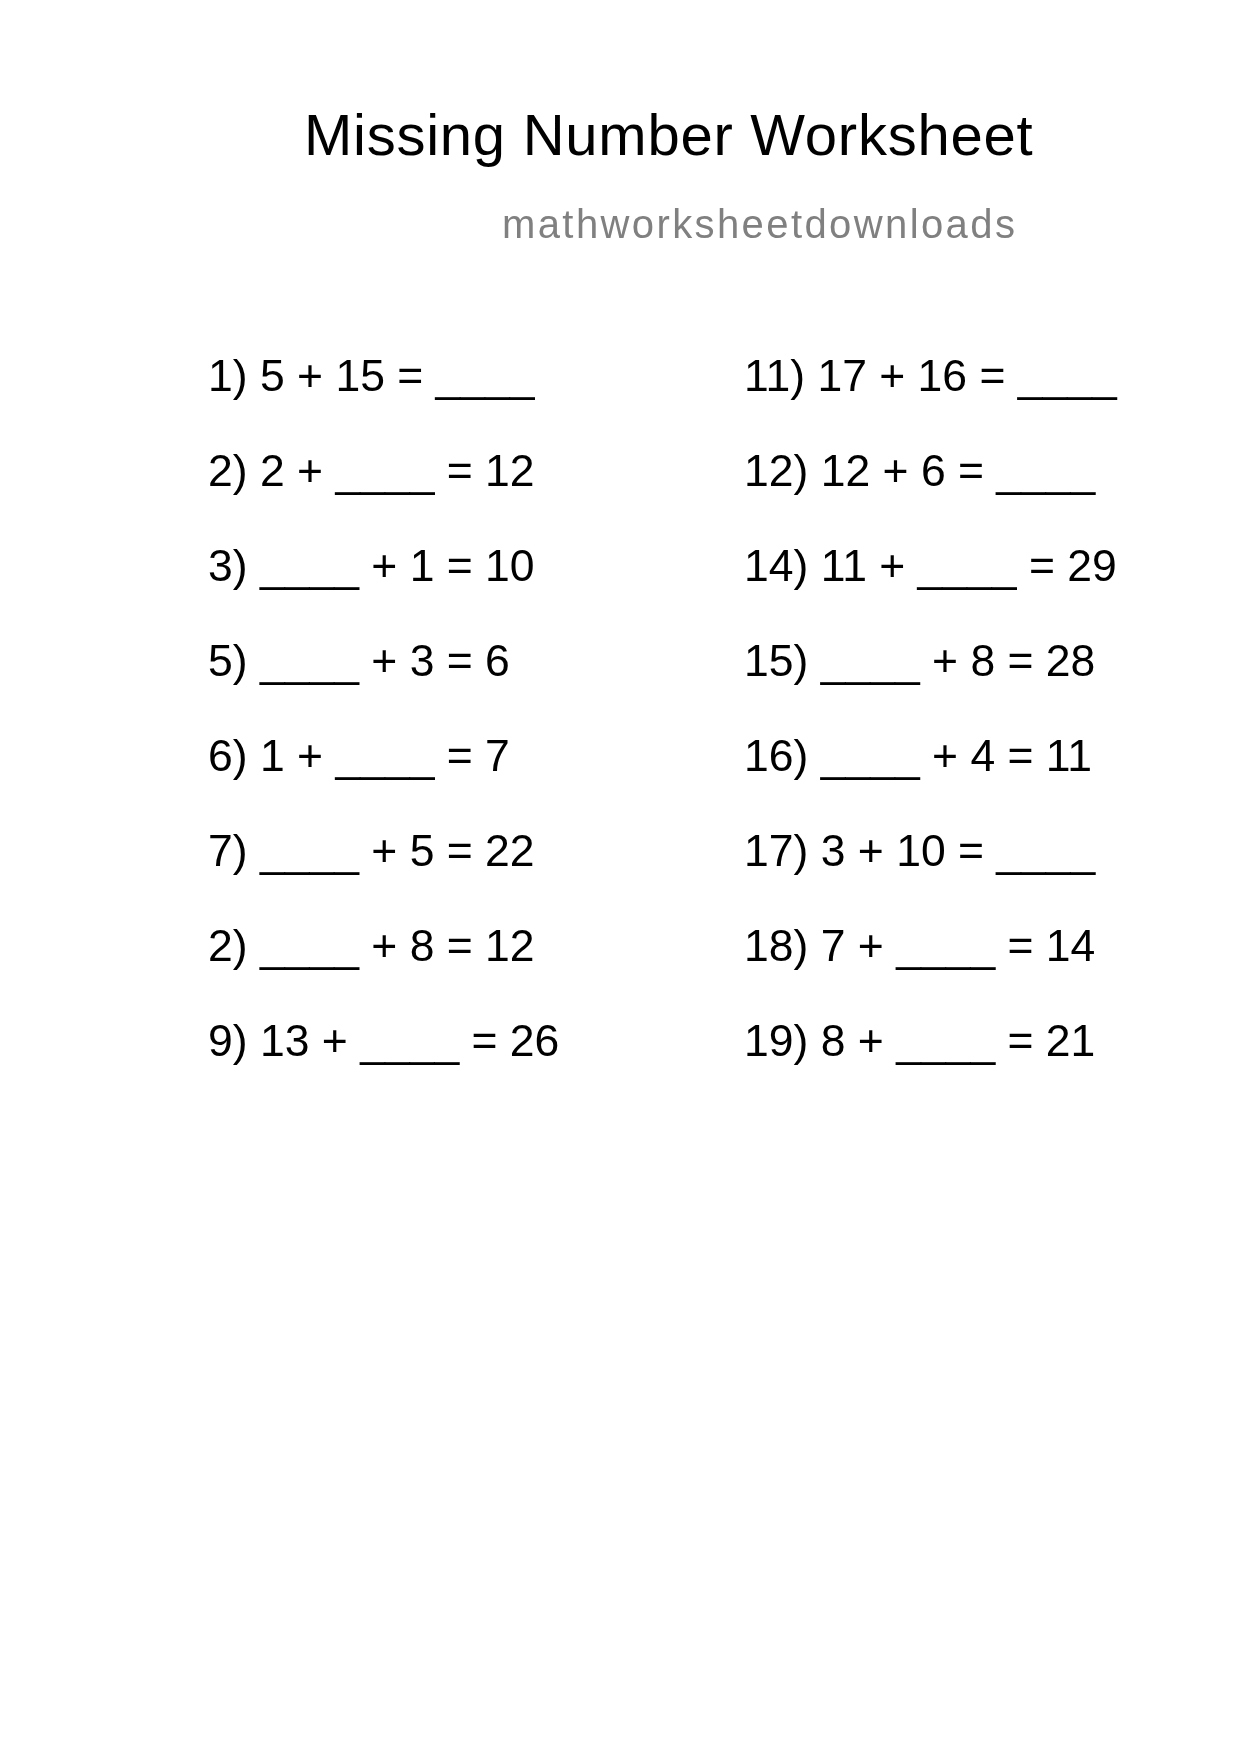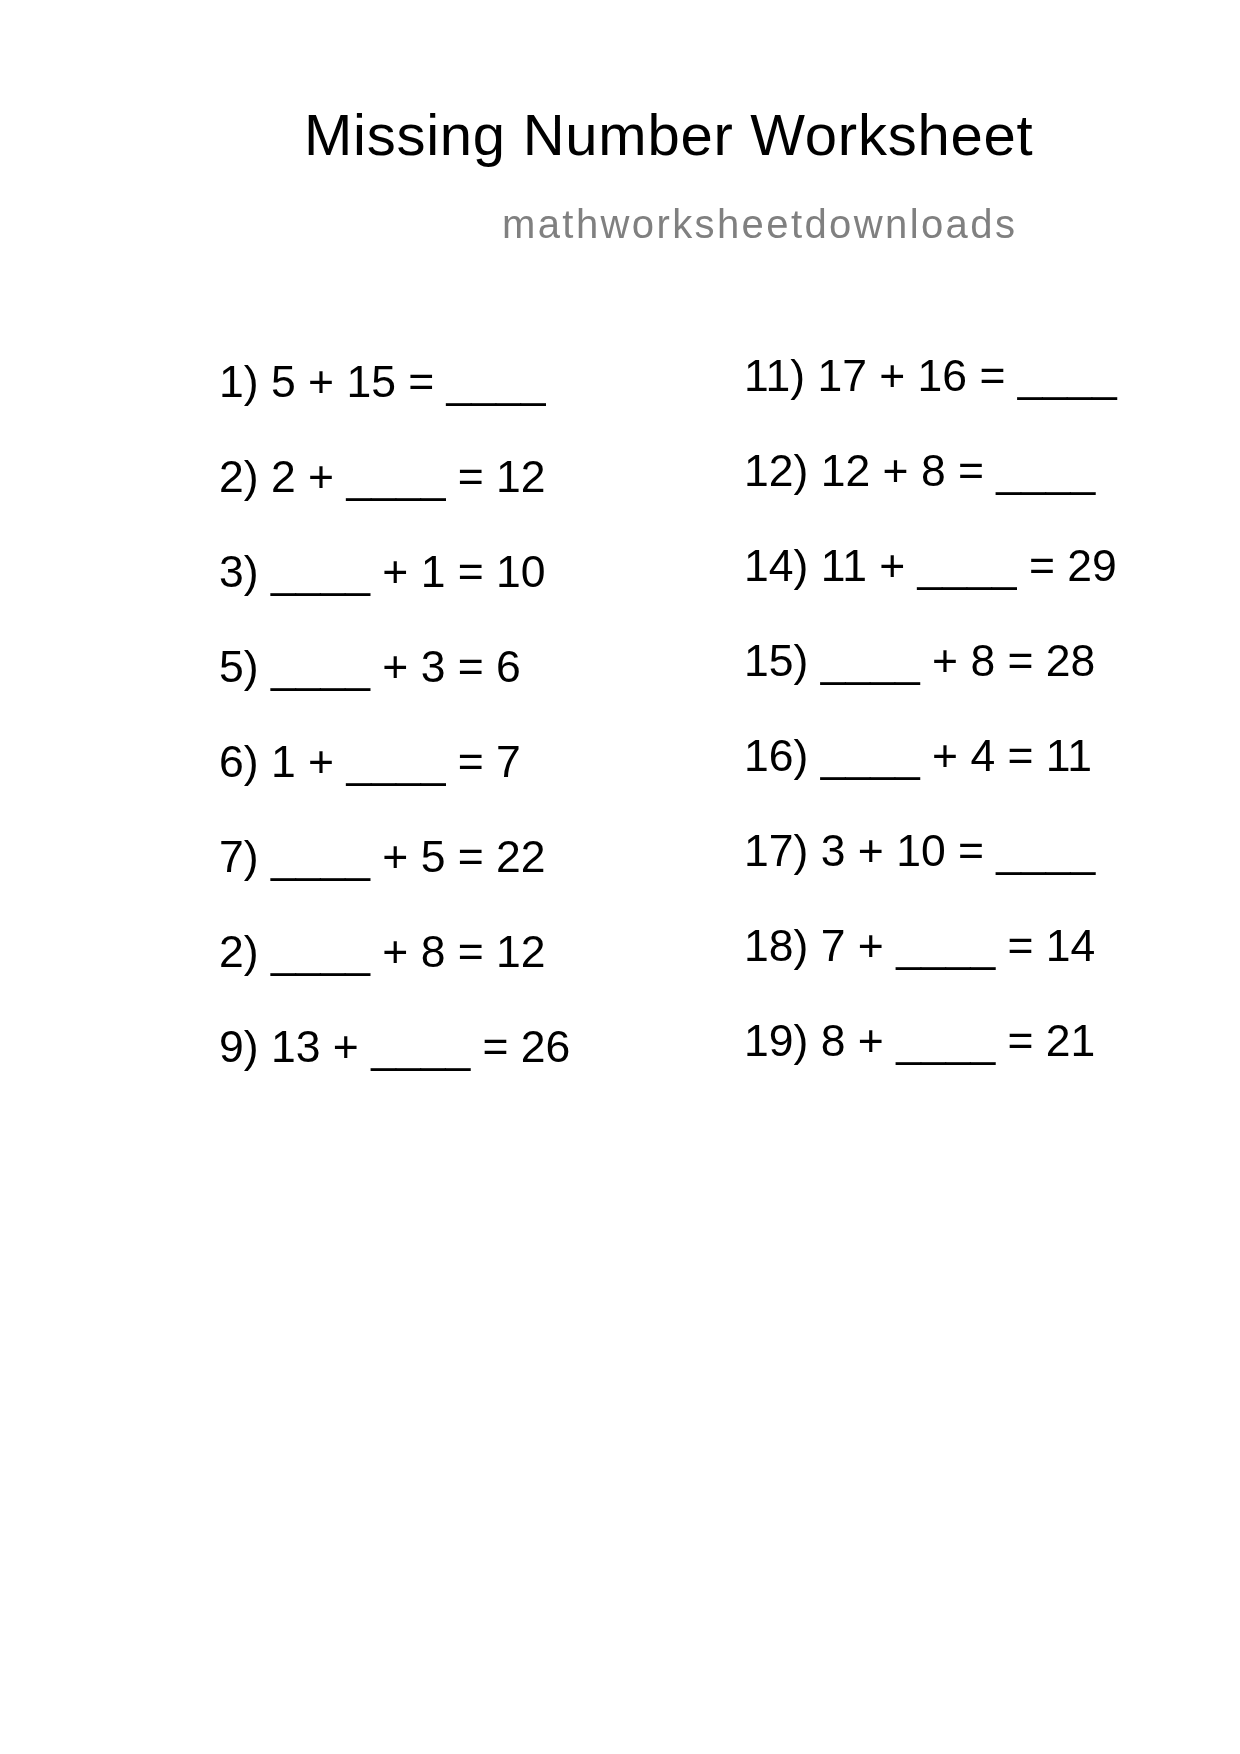--- a/index.html
+++ b/index.html
@@ -42,21 +42,21 @@
     line-height: normal;
     white-space: nowrap;
     color: #808080;
     margin-top: 21px;
   }
   .column {
     position: absolute;
     top: 351px;
     width: 460px;
   }
-  .col-left { left: 219px; margin-top: 6px; }
+  .col-left { left: 208px; }
   .col-right { left: 704px; margin-left: 40px; }
   .problem {
     height: 95px;
     font-size: 44.5px;
     line-height: normal;
     white-space: pre;
   }
 </style>
 </head>
 <body>
@@ -71,21 +71,21 @@
     <div class="problem">3) ____ + 1 = 10</div>
     <div class="problem">5) ____ + 3 = 6</div>
     <div class="problem">6) 1 + ____ = 7</div>
     <div class="problem">7) ____ + 5 = 22</div>
     <div class="problem">2) ____ + 8 = 12</div>
     <div class="problem">9) 13 + ____ = 26</div>
   </div>
 
   <div class="column col-right">
     <div class="problem">11) 17 + 16 = ____</div>
-    <div class="problem">12) 12 + 8 = ____</div>
+    <div class="problem">12) 12 + 6 = ____</div>
     <div class="problem">14) 11 + ____ = 29</div>
     <div class="problem">15) ____ + 8 = 28</div>
     <div class="problem">16) ____ + 4 = 11</div>
     <div class="problem">17) 3 + 10 = ____</div>
     <div class="problem">18) 7 + ____ = 14</div>
     <div class="problem">19) 8 + ____ = 21</div>
   </div>
 </div>
 
 </body></html>

